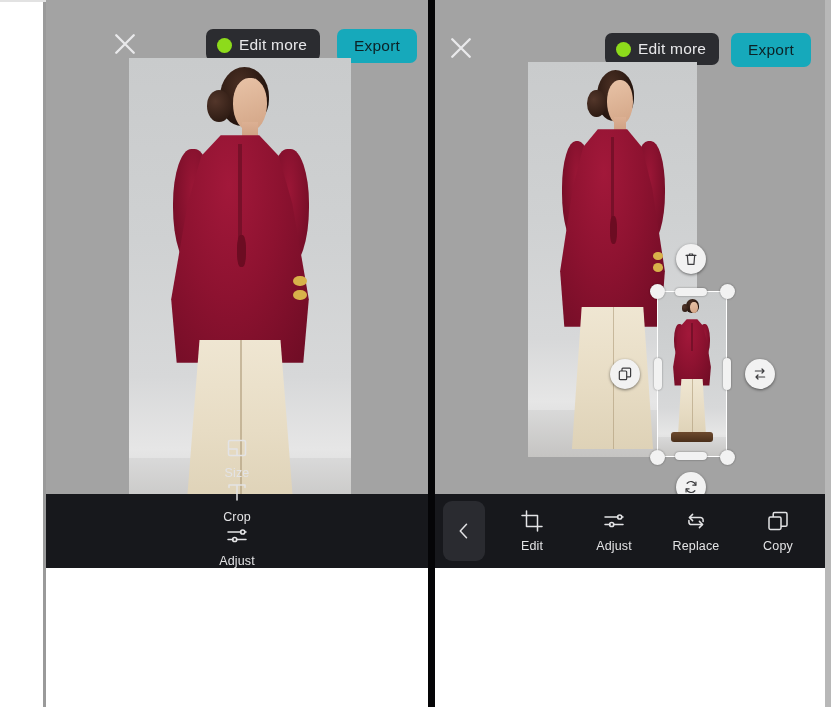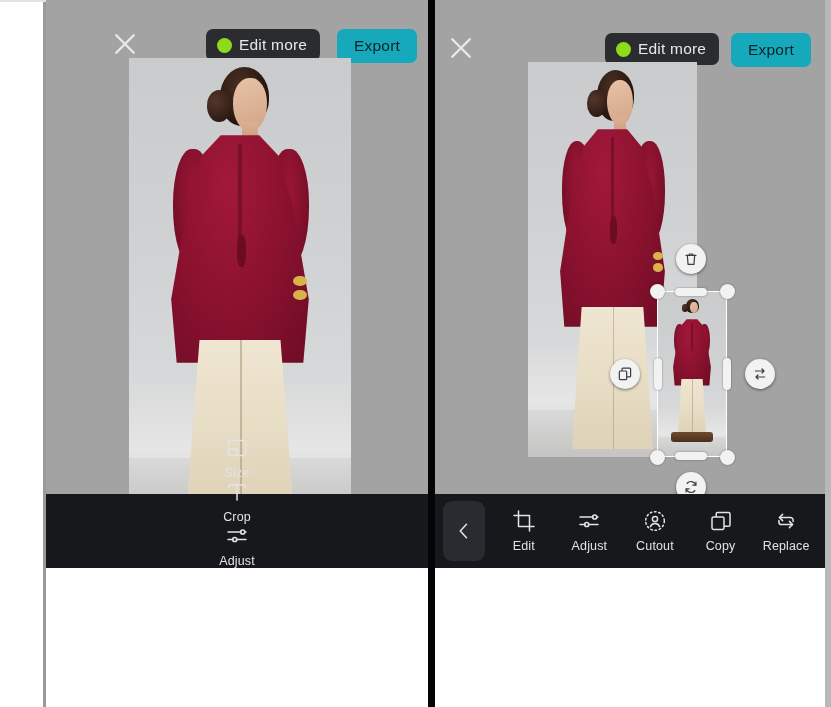--- a/index.html
+++ b/index.html
@@ -377,51 +377,41 @@
             <svg viewBox="0 0 24 24" fill="none" stroke="#e3e3e5" stroke-width="1.5" stroke-linecap="round">
               <path d="M3 8 H16 M19.5 8 H21"></path>
               <path d="M3 15.5 H8 M11.5 15.5 H21"></path>
               <circle cx="17.7" cy="8" r="2.1"></circle>
               <circle cx="9.7" cy="15.5" r="2.1"></circle>
             </svg>
           </span>
           <span class="tl">Adjust</span>
         </div>
 
-        <div class="tool">
-          <span class="ic">
-            <svg viewBox="0 0 24 24" fill="none" stroke="#e3e3e5" stroke-width="1.5" stroke-linecap="round">
-              <circle cx="12" cy="12" r="9.3" stroke-dasharray="1.6 2.7"></circle>
-              <circle cx="12" cy="10" r="2.6"></circle>
-              <path d="M7.4 17.6 a5 5 0 0 1 9.2 0"></path>
-            </svg>
-          </span>
-          <span class="tl">Cutout</span>
-        </div>
-
-        <div class="tool">
-          <span class="ic">
-            <svg viewBox="0 0 24 24" fill="none" stroke="#e3e3e5" stroke-width="1.5" stroke-linejoin="round">
-              <rect x="3" y="8" width="12" height="12.5" rx="1.4"></rect>
-              <path d="M7.2 8 V4.9 a1.4 1.4 0 0 1 1.4 -1.4 H19.6 a1.4 1.4 0 0 1 1.4 1.4 V15.9 a1.4 1.4 0 0 1 -1.4 1.4 H15"></path>
-            </svg>
-          </span>
-          <span class="tl">Copy</span>
-        </div>
 
         <div class="tool">
           <span class="ic">
             <svg viewBox="0 0 24 24" fill="none" stroke="#e3e3e5" stroke-width="1.5" stroke-linecap="round" stroke-linejoin="round">
               <path d="M5.5 8.5 H16.5 a2.6 2.6 0 0 1 2.6 2.6 V12.4"></path>
               <path d="M8.6 5.4 L5.5 8.5 L8.6 11.6"></path>
               <path d="M18.5 15.5 H7.5 a2.6 2.6 0 0 1 -2.6 -2.6 V11.6"></path>
               <path d="M15.4 18.6 L18.5 15.5 L15.4 12.4"></path>
             </svg>
           </span>
           <span class="tl">Replace</span>
         </div>
 
+        <div class="tool">
+          <span class="ic">
+            <svg viewBox="0 0 24 24" fill="none" stroke="#e3e3e5" stroke-width="1.5" stroke-linejoin="round">
+              <rect x="3" y="8" width="12" height="12.5" rx="1.4"></rect>
+              <path d="M7.2 8 V4.9 a1.4 1.4 0 0 1 1.4 -1.4 H19.6 a1.4 1.4 0 0 1 1.4 1.4 V15.9 a1.4 1.4 0 0 1 -1.4 1.4 H15"></path>
+            </svg>
+          </span>
+          <span class="tl">Copy</span>
+        </div>
+
       </div>
     </div>
 
   </div>
 
 </div>
 
 </body></html>

